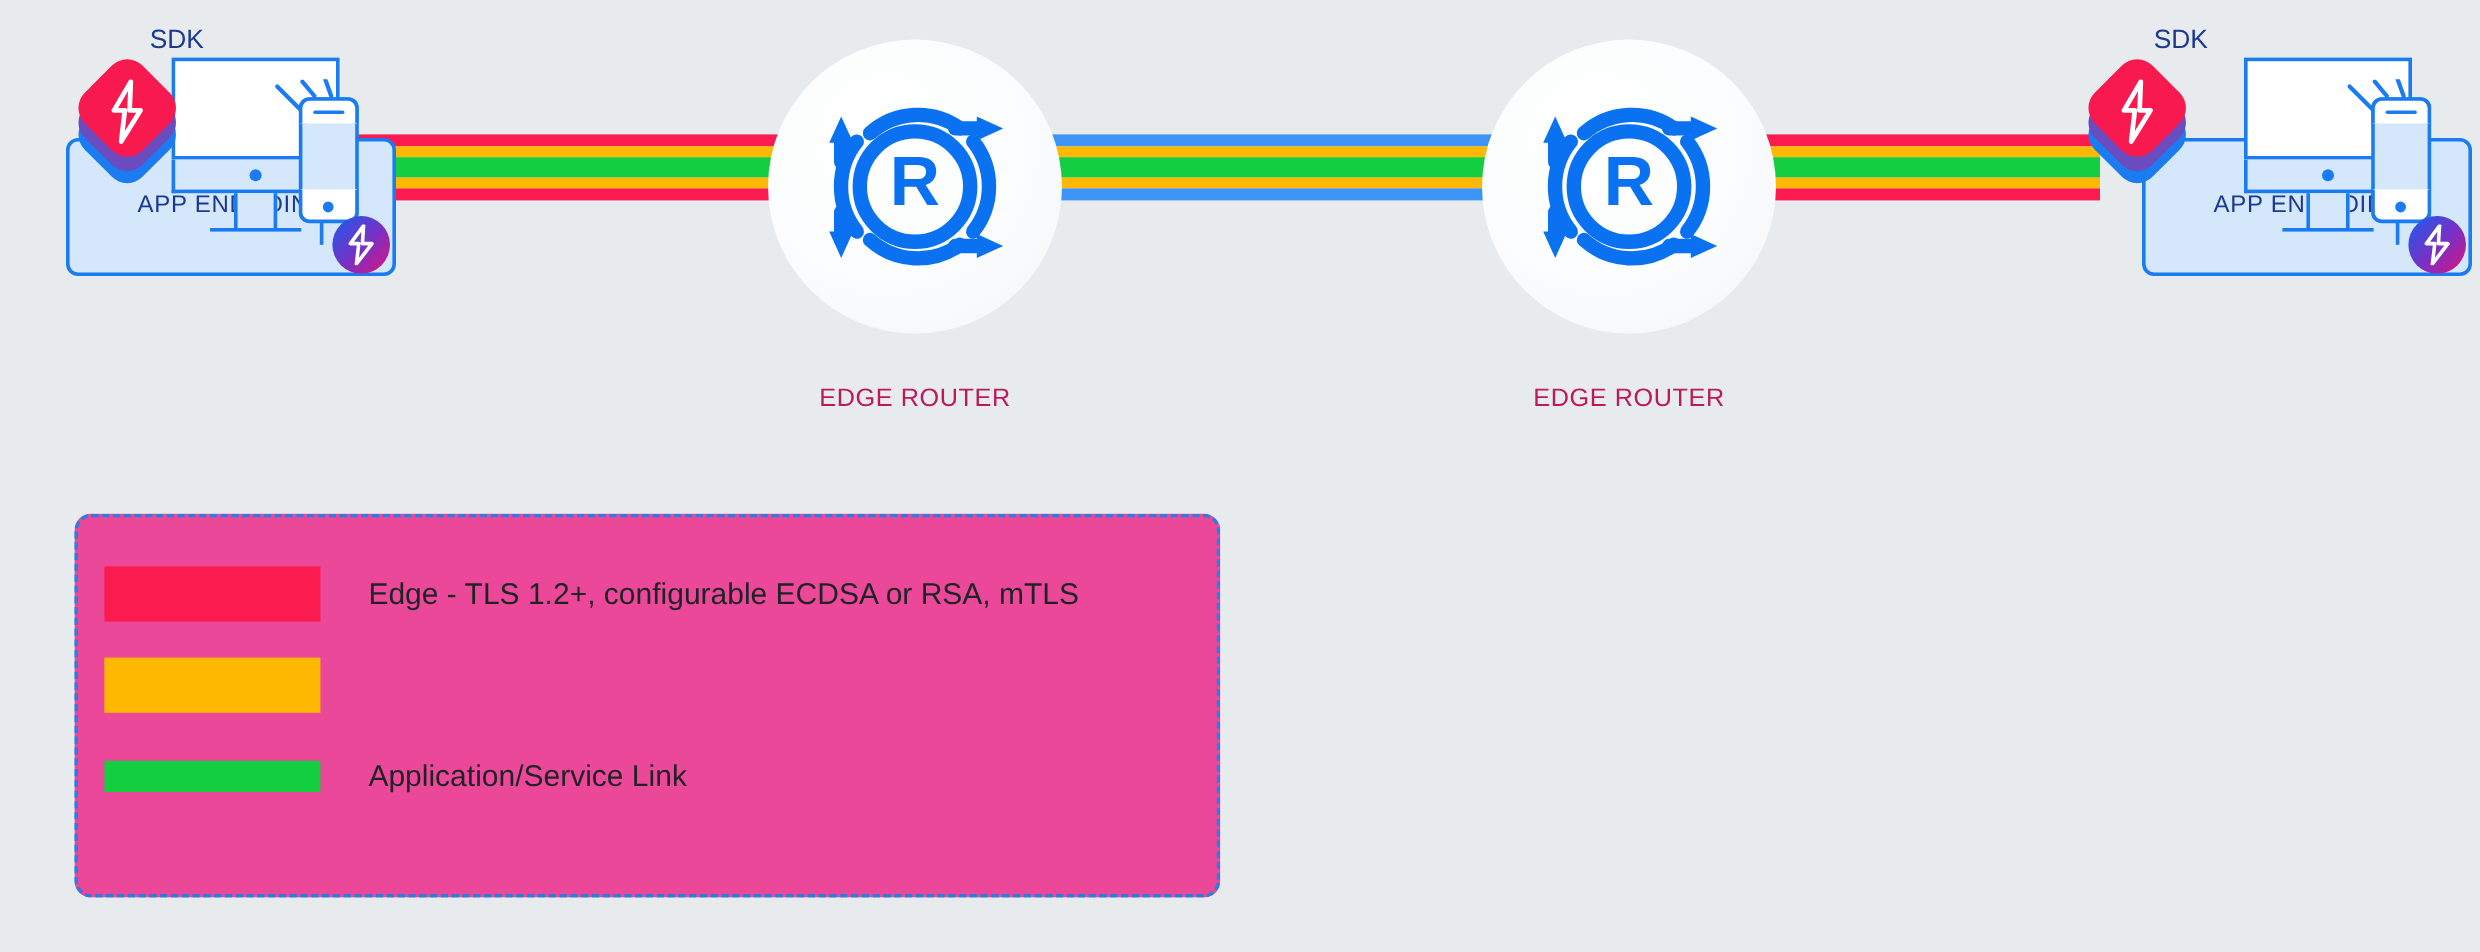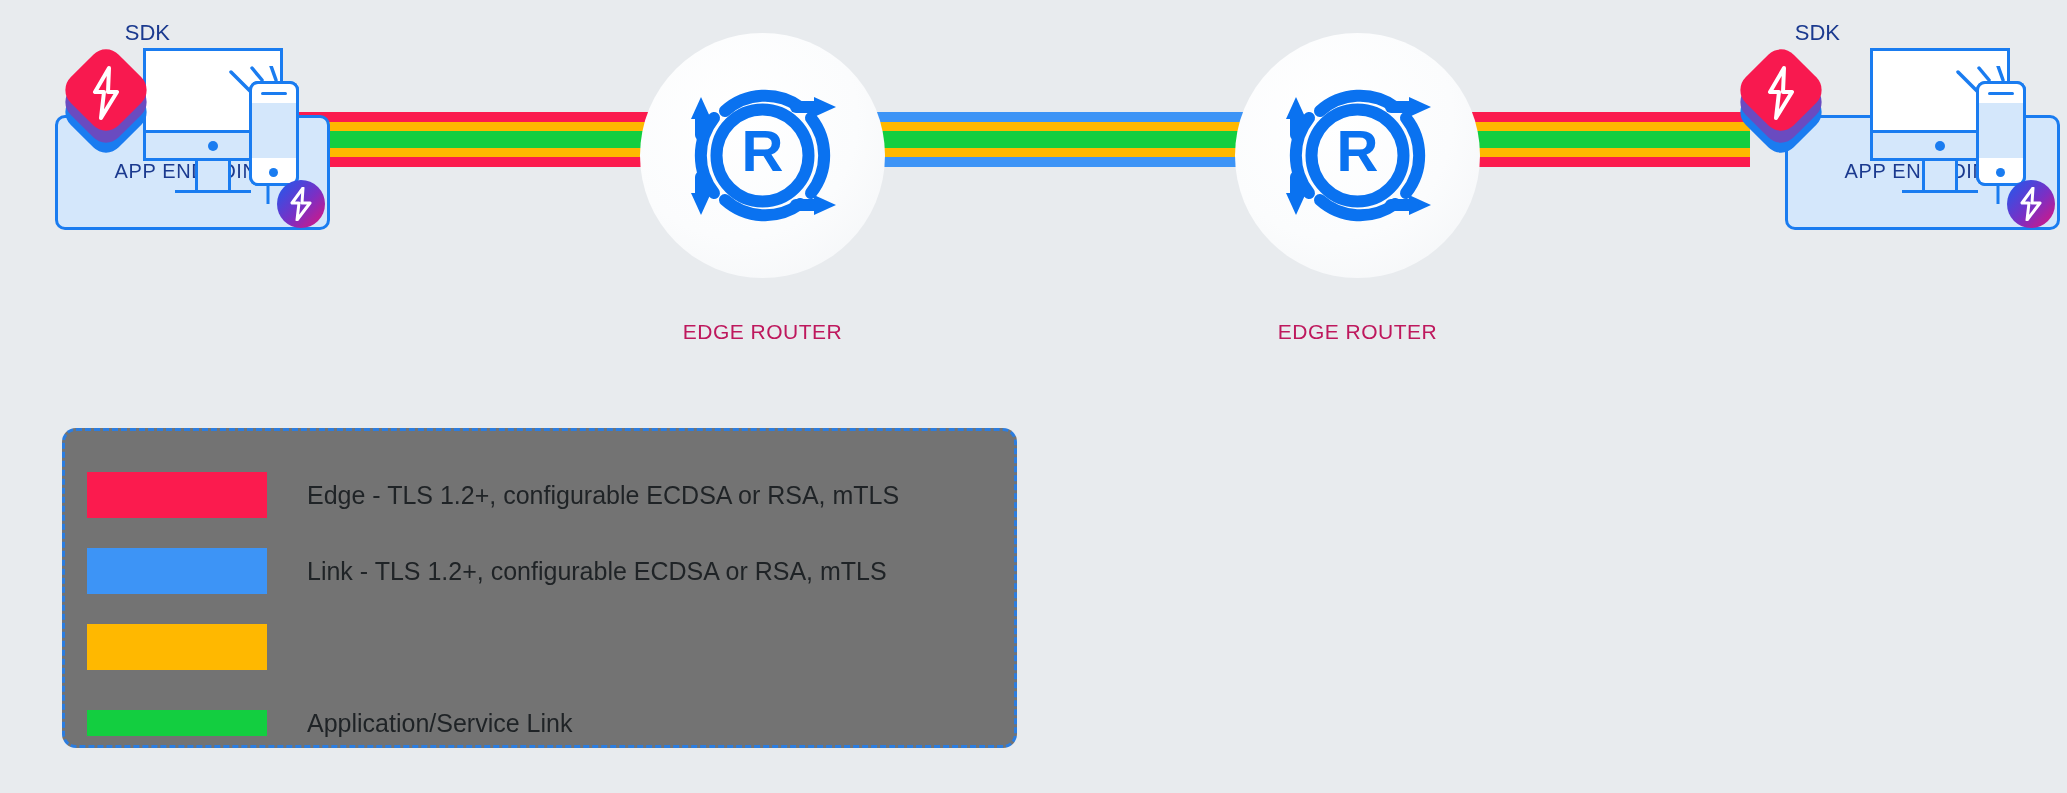--- a/index.html
+++ b/index.html
@@ -268,21 +268,21 @@
     margin-top: 25px;
   }
 
   
   .legend {
     position: absolute;
     left: 62px;
     top: 428px;
     width: 955px;
     height: 320px;
-    background: #737373;
+    background: #ec4899;
     border: 3px dashed #2b7de0;
     border-radius: 14px;
     box-sizing: border-box;
     padding-left: 44px;
   }
   .legend-rows {
     position: absolute;
     left: 22px;
     top: 26px;
     right: 22px;
@@ -480,24 +480,20 @@
   </div>
 
   <div class="legend">
     <div class="legend-rows">
 
       <div class="legend-row">
         <div class="legend-swatch band-red"></div>
         <div class="legend-text">Edge - TLS 1.2+, configurable ECDSA or RSA, mTLS</div>
       </div>
 
-      <div class="legend-row">
-        <div class="legend-swatch band-blue"></div>
-        <div class="legend-text">Link - TLS 1.2+, configurable ECDSA or RSA, mTLS</div>
-      </div>
 
       <div class="legend-row">
         <div class="legend-swatch band-orange"></div>
       </div>
 
       <div class="legend-row">
         <div class="legend-swatch band-green" style="height:26px;"></div>
         <div class="legend-text">Application/Service Link</div>
       </div>
 

